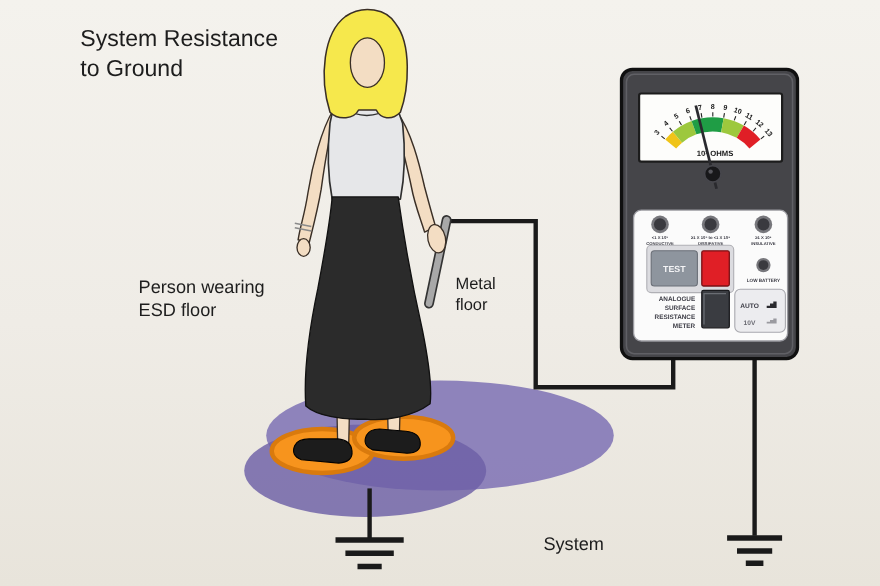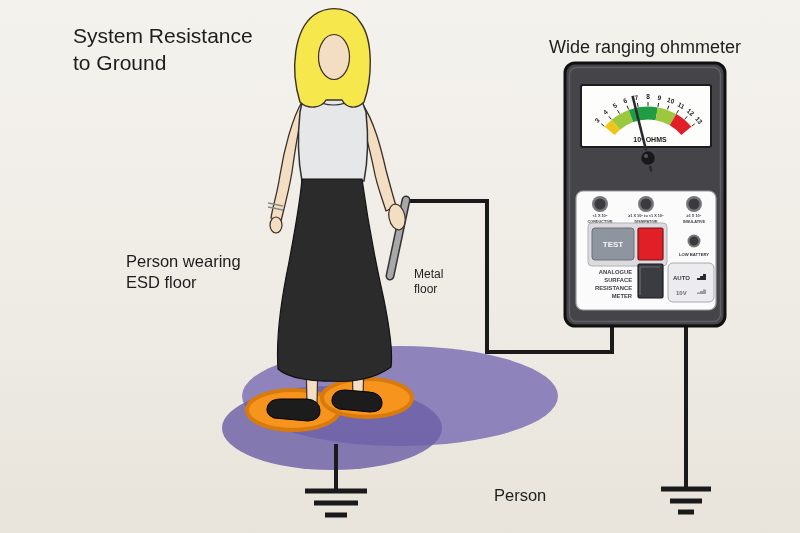--- a/index.html
+++ b/index.html
@@ -6,21 +6,21 @@
   body{font-family:"Liberation Sans",sans-serif;}
   #stage{
     position:relative;width:800px;height:533px;overflow:hidden;
     background:linear-gradient(180deg,#f4f2ed 0%,#efece6 55%,#e8e4db 100%);
   }
   #stage svg{position:absolute;left:0;top:0;}
   .lbl{position:absolute;color:#1d1d1d;font-weight:normal;line-height:1.25;}
   .title{left:73px;top:22px;font-size:21px;line-height:1.3;}
   .ohm-label{left:545px;top:36px;width:200px;text-align:center;font-size:18px;}
   .person-label{left:126px;top:251px;width:160px;text-align:left;font-size:16.5px;}
-  .wand-label{left:414px;top:267px;font-size:12px;}
+  .wand-label{left:414px;top:250px;font-size:15px;}
   .floor-label{left:47px;top:397px;font-size:16.5px;}
   .ground-label{left:494px;top:485px;font-size:16.5px;}
   text{font-family:"Liberation Sans",sans-serif;}
 </style>
 </head>
 <body>
 
 <div id="stage">
 
 <svg width="800" height="533" viewBox="0 0 800 533">
@@ -169,28 +169,27 @@
     <text x="676" y="295" font-size="6" font-weight="bold" fill="#6a6a72">10V</text>
     <path d="M694,294 h3 v-1.5 h3 v-1.5 h3 v-1.5 h3 v4.5 h-12 z" fill="#9a9aa0"></path>
   </g>
 </svg>
 
 <div class="lbl title">
   <div>System Resistance</div>
   <div>to Ground</div>
 </div>
 
-<div class="lbl ohm-label">Wide ranging ohmmeter</div>
 
 <div class="lbl person-label">
   <div>Person wearing</div>
   <div>ESD floor</div>
 </div>
 
 <div class="lbl wand-label">
   <div>Metal</div>
   <div>floor</div>
 </div>
 
 
-<div class="lbl ground-label">Person</div>
+<div class="lbl ground-label">System</div>
 
 </div>
 
 </body></html>

